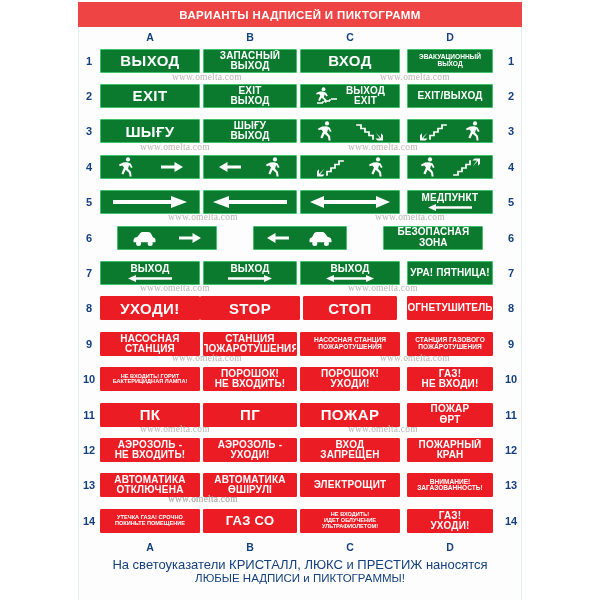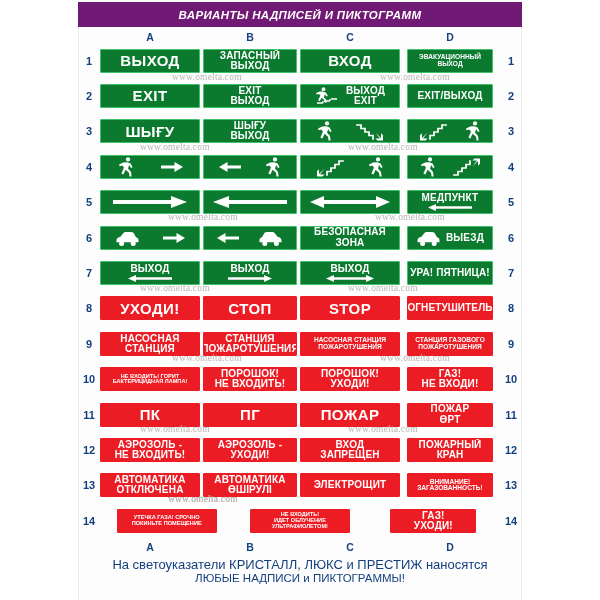--- a/index.html
+++ b/index.html
@@ -15,24 +15,23 @@
   }
   .sheet{
     position:absolute;left:78px;top:0;width:444px;height:600px;
     background:#fdfdfd;
     border-left:1px solid #e9eef3;
     border-right:1px solid #e9eef3;
     box-sizing:border-box;
   }
   .title-bar{
     position:absolute;left:78px;top:2px;width:444px;height:25px;
-    background:#701a75;
+    background:#ef4444;
     display:flex;align-items:center;justify-content:center;
     box-sizing:border-box;
-    font-style:italic;
   }
   .title-bar .title-text{
     color:#ffffff;font-size:11.5px;font-weight:bold;letter-spacing:.35px;
     white-space:nowrap;
   }
 
   
   .col-head{
     position:absolute;height:14px;display:flex;align-items:center;justify-content:center;
     color:#14407f;font-weight:bold;font-size:10.5px;
@@ -518,42 +517,20 @@
           <div class="cellslot">
             <div class="sign green w-wide fs-sm">
               <div style="display: flex; flex-direction: column; align-items: center; justify-content: center; width: 100%;">
                 <div class="lines">
                   <span class="l">БЕЗОПАСНАЯ</span>
                   <span class="l">ЗОНА</span>
                 </div>
               </div>
             </div>
           </div>
-          <div class="cellslot">
-            <div class="sign green w-narrow fs-md">
-              <div style="display: flex; flex-direction: column; align-items: center; justify-content: center; width: 100%;">
-                <div class="textico">
-                  <span style="display: flex;">
-                    <svg class="ico" width="25" height="18" viewBox="0 0 25 18" xmlns="http://www.w3.org/2000/svg">
-                      <g>
-                        <g fill="#fff">
-                          <path d="M1.5 11.5 C1.5 9.2 3.2 8.2 5.2 8.0 L8.2 4.3 C8.9 3.4 9.8 3.0 11.0 3.0 L16.0 3.0 C17.6 3.0 18.6 3.7 19.2 4.9 L21.0 8.2 C22.6 8.6 23.5 9.5 23.5 11.2 L23.5 13.2 L1.5 13.2 Z"></path>
-                          <circle cx="6.6" cy="14.4" r="2.5"></circle>
-                          <circle cx="18.2" cy="14.4" r="2.5"></circle>
-                        </g>
-                      </g>
-                    </svg>
-                  </span>
-                  <div class="lines" style="width: auto;">
-                    <span class="l">ВЫЕЗД</span>
-                  </div>
-                </div>
-              </div>
-            </div>
-          </div>
         </div>
         <div class="rownum">6</div>
       </div>
       <div class="row">
         <div class="rownum">7</div>
         <div class="cells">
           <div class="cellslot">
             <div class="sign green w-wide fs-md">
               <div style="display: flex; flex-direction: column; align-items: center; justify-content: center; width: 100%;">
                 <div class="lines">
@@ -613,33 +590,33 @@
           <div class="cellslot">
             <div class="sign red w-wide fs-xl">
               <div style="display: flex; flex-direction: column; align-items: center; justify-content: center; width: 100%;">
                 <div class="lines">
                   <span class="l">УХОДИ!</span>
                 </div>
               </div>
             </div>
           </div>
           <div class="cellslot">
+            <div class="sign red w-wide fs-xl">
+              <div style="display: flex; flex-direction: column; align-items: center; justify-content: center; width: 100%;">
+                <div class="lines">
+                  <span class="l">STOP</span>
+                </div>
+              </div>
+            </div>
+          </div>
+          <div class="cellslot">
             <div class="sign red w-mid fs-xl">
               <div style="display: flex; flex-direction: column; align-items: center; justify-content: center; width: 100%;">
                 <div class="lines">
                   <span class="l">СТОП</span>
-                </div>
-              </div>
-            </div>
-          </div>
-          <div class="cellslot">
-            <div class="sign red w-wide fs-xl">
-              <div style="display: flex; flex-direction: column; align-items: center; justify-content: center; width: 100%;">
-                <div class="lines">
-                  <span class="l">STOP</span>
                 </div>
               </div>
             </div>
           </div>
           <div class="cellslot">
             <div class="sign red w-narrow fs-sm">
               <div style="display: flex; flex-direction: column; align-items: center; justify-content: center; width: 100%;">
                 <div class="lines">
                   <span class="l">ОГНЕТУШИТЕЛЬ</span>
                 </div>
@@ -877,20 +854,29 @@
       </div>
       <div class="row">
         <div class="rownum">14</div>
         <div class="cells">
           <div class="cellslot">
             <div class="sign red w-wide fs-xxs">
               <div style="display: flex; flex-direction: column; align-items: center; justify-content: center; width: 100%;">
                 <div class="lines">
                   <span class="l">УТЕЧКА ГАЗА!  СРОЧНО</span>
                   <span class="l">ПОКИНЬТЕ ПОМЕЩЕНИЕ</span>
+                </div>
+              </div>
+            </div>
+          </div>
+          <div class="cellslot">
+            <div class="sign red w-mid fs-lg">
+              <div style="display: flex; flex-direction: column; align-items: center; justify-content: center; width: 100%;">
+                <div class="lines">
+                  <span class="l">ГАЗ СО</span>
                 </div>
               </div>
             </div>
           </div>
           <div class="cellslot">
             <div class="sign red w-wide fs-xxs">
               <div style="display: flex; flex-direction: column; align-items: center; justify-content: center; width: 100%;">
                 <div class="lines">
                   <span class="l">НЕ ВХОДИТЬ!</span>
                   <span class="l">ИДЕТ ОБЛУЧЕНИЕ</span>

